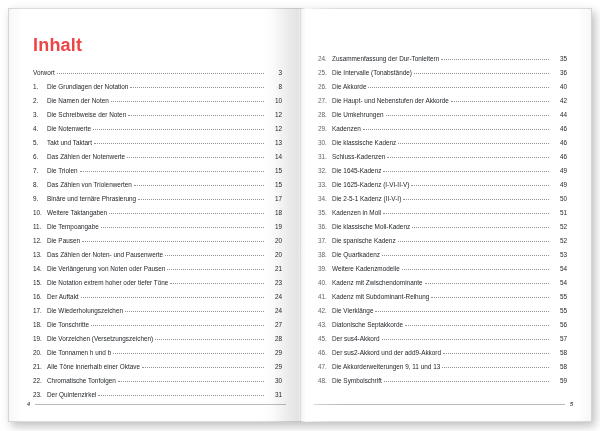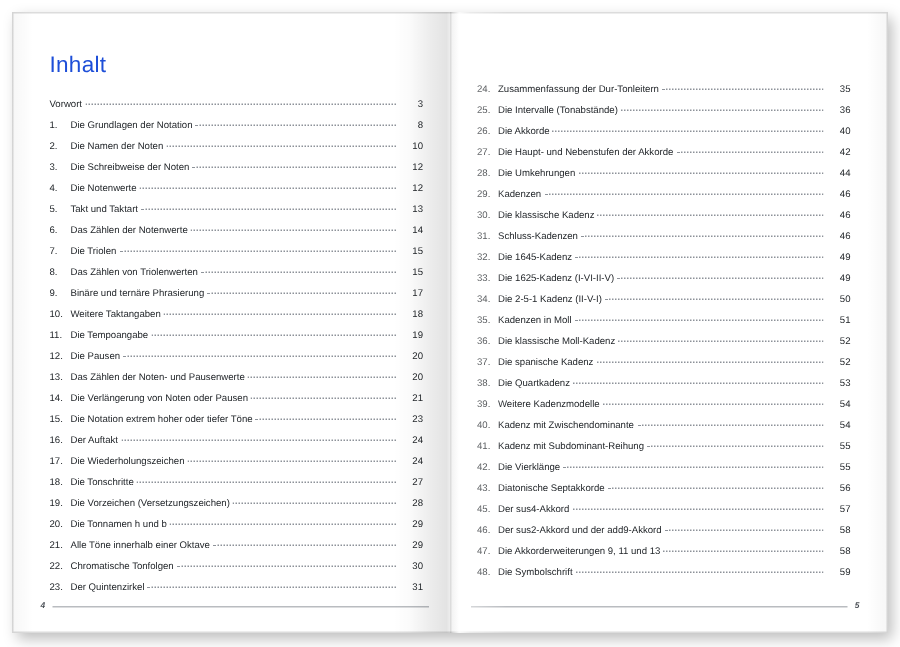--- a/index.html
+++ b/index.html
@@ -77,23 +77,23 @@
   
   .content {
     position: absolute;
     left: 24px;
     right: 18px;
     top: 0;
   }
   .page-right .content { left: 18px; right: 24px; }
 
   h1#page-title {
-    font-size: 15px;
-    font-weight: normal;
-    color: #1d4ed8;
+    font-size: 18px;
+    font-weight: bold;
+    color: #ef4444;
     letter-spacing: 0.2px;
     margin: 0;
     padding: 26px 0 0 0;
   }
 
   ul.toc {
     list-style: none;
     margin: 0;
     padding: 0;
   }

